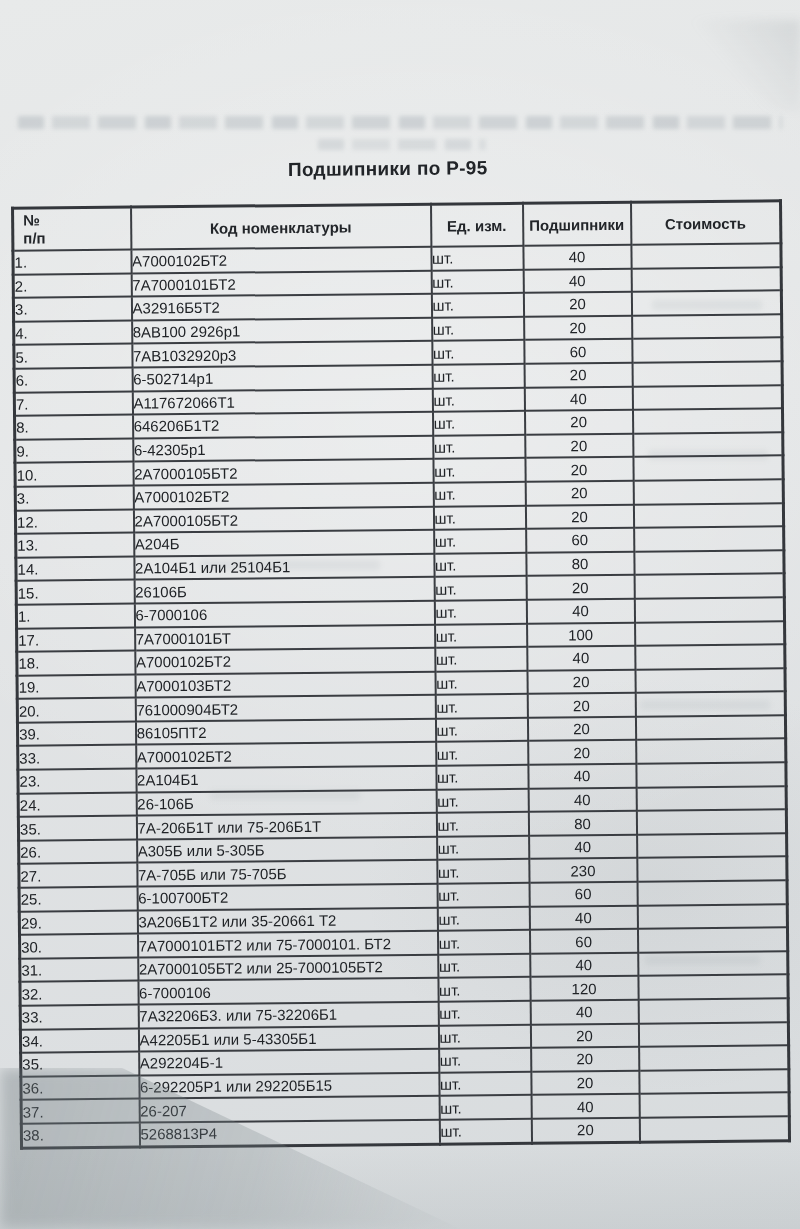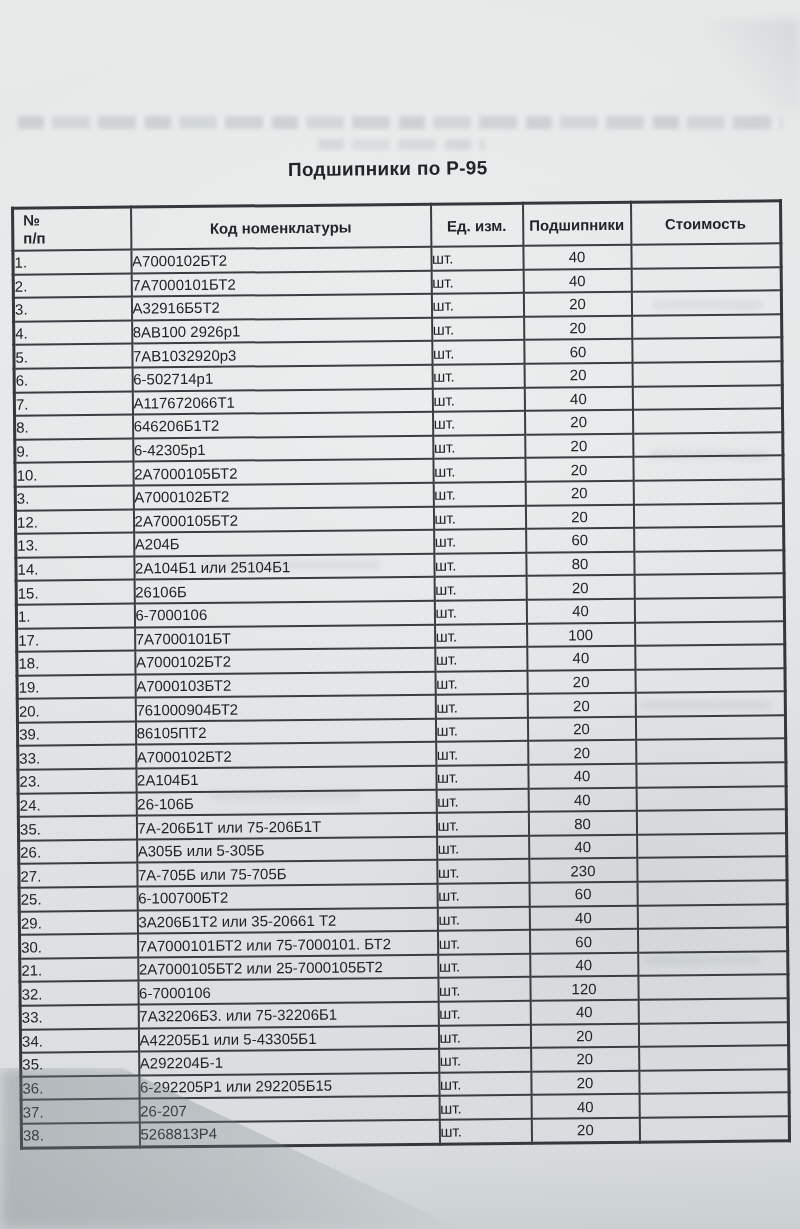--- a/index.html
+++ b/index.html
@@ -329,21 +329,21 @@
     <td class="c-cost"></td>
   </tr>
         <tr>
     <td class="c-num">30.</td>
     <td class="c-code">7А7000101БТ2  или 75-7000101.  БТ2</td>
     <td class="c-unit">шт.</td>
     <td class="c-qty">60</td>
     <td class="c-cost"></td>
   </tr>
         <tr>
-    <td class="c-num">21.</td>
+    <td class="c-num">31.</td>
     <td class="c-code">2А7000105БТ2 или 25-7000105БТ2</td>
     <td class="c-unit">шт.</td>
     <td class="c-qty">40</td>
     <td class="c-cost"></td>
   </tr>
         <tr>
     <td class="c-num">32.</td>
     <td class="c-code">6-7000106</td>
     <td class="c-unit">шт.</td>
     <td class="c-qty">120</td>

